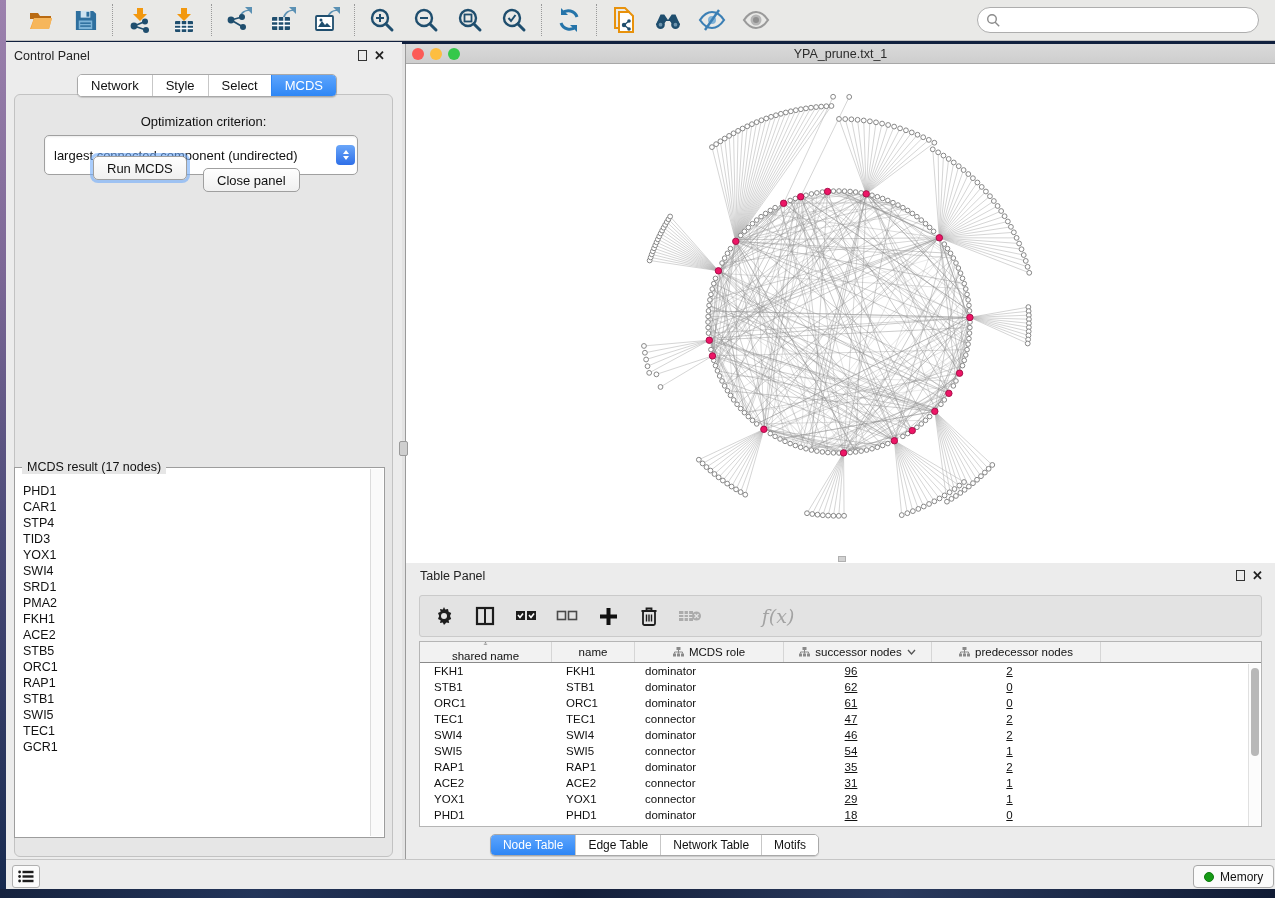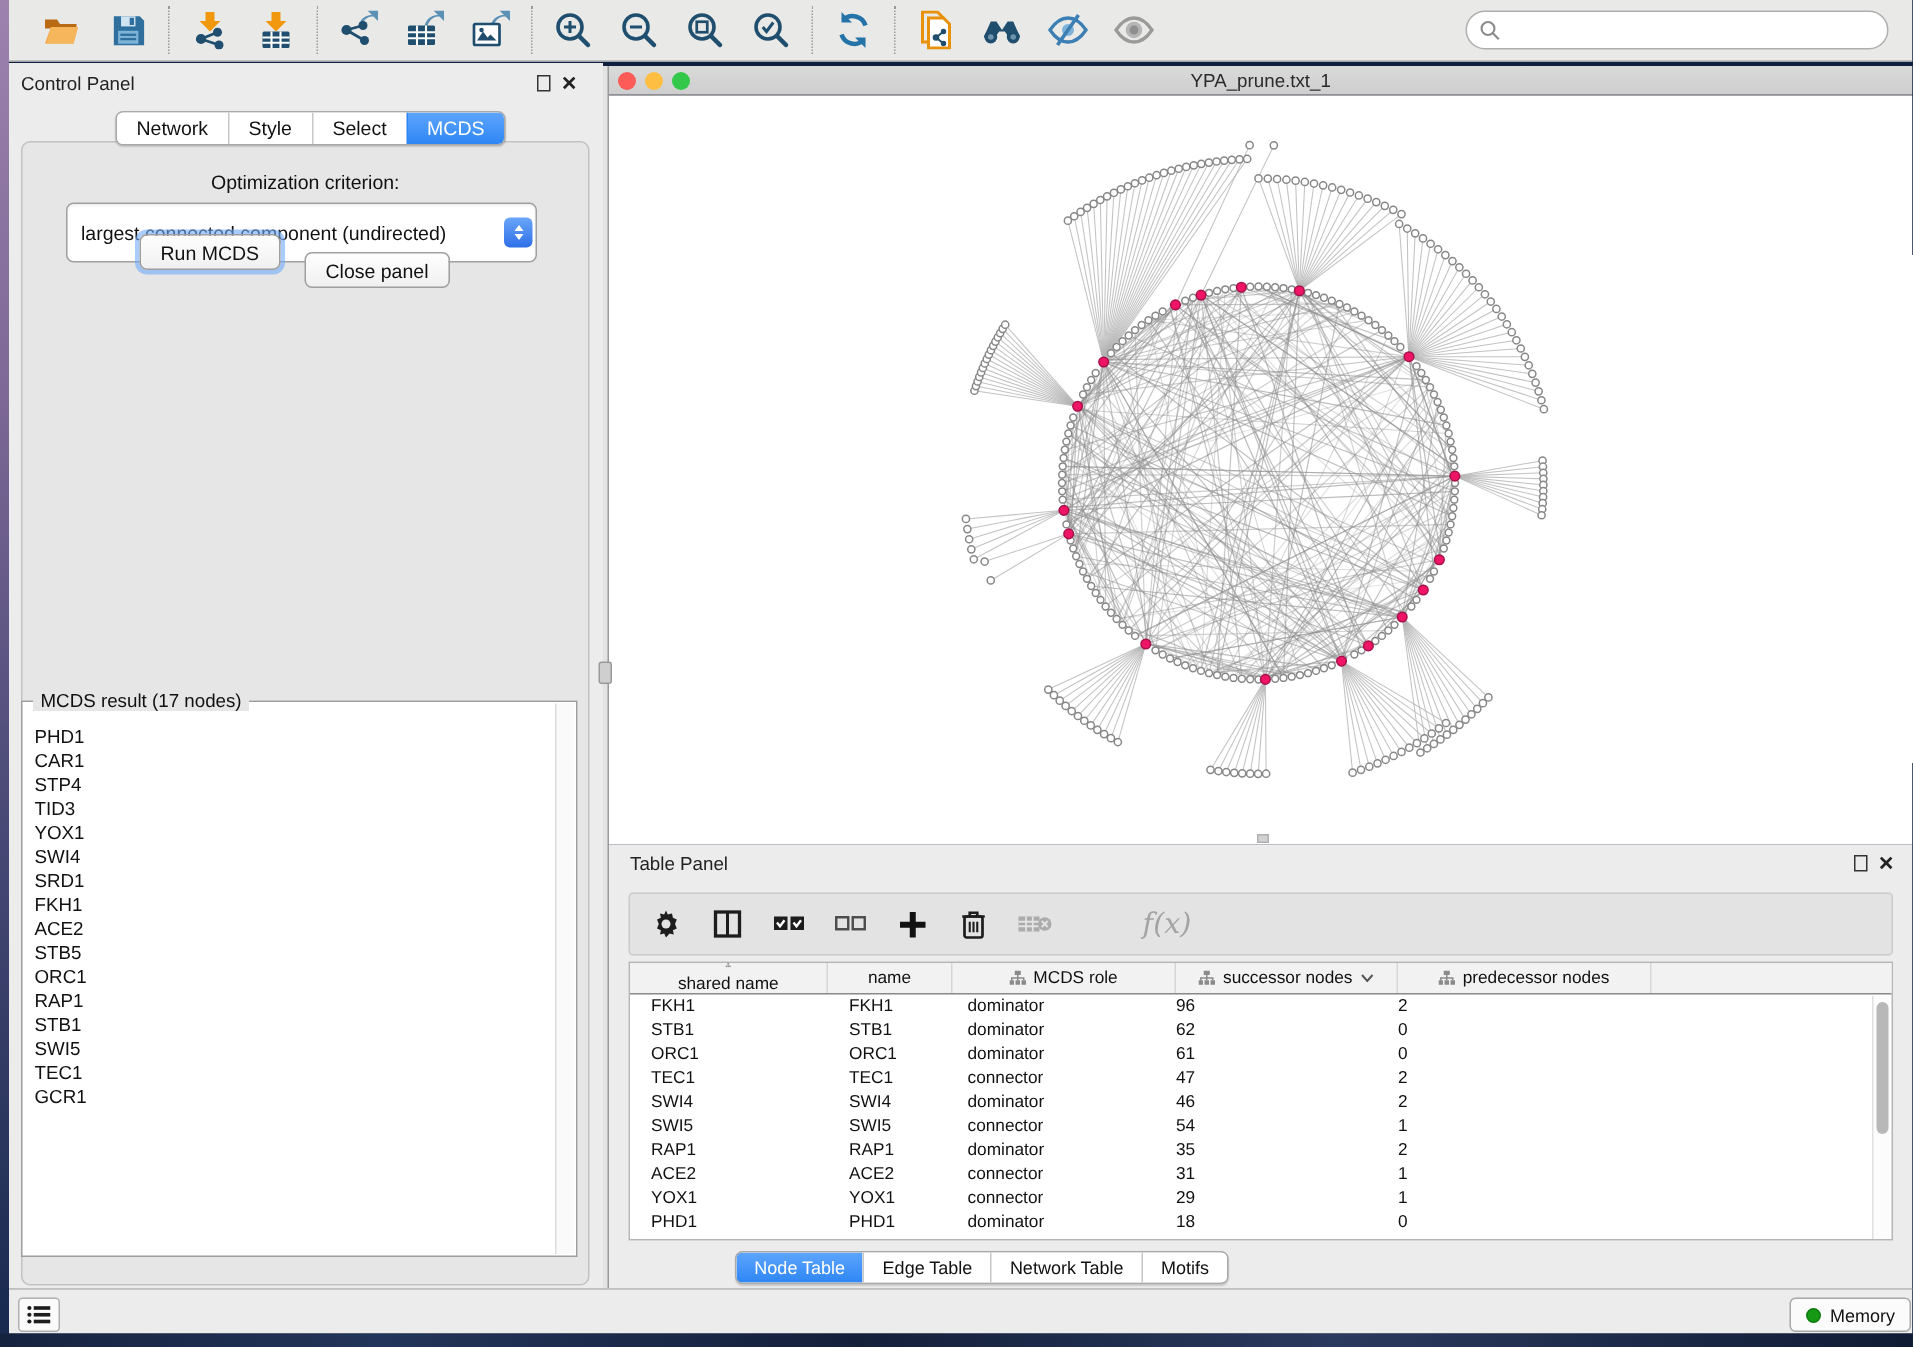--- a/index.html
+++ b/index.html
@@ -88,21 +88,21 @@
     border:1px solid #cacaca; border-radius:3px; display:flex; align-items:center; gap:17px; padding-left:12px; }
   .tp-icon { display:flex; align-items:center; justify-content:center; width:24px; height:24px; cursor:pointer; }
   #fx-icon { font-family:"DejaVu Serif",serif; font-style:italic; font-size:19px; color:#a3a3a3;margin-left:47px; }
 
   #node-table { left:419px; top:641px; width:843px; height:186px; background:#fff; border:1px solid #b5b5b5; }
   #t-header { display:flex; height:21px; background:#f2f2f2; border-bottom:1px solid #8a8a8a; }
   .th { display:flex; align-items:center; gap:5px; font-size:11.5px; color:#111;
     border-right:1px solid #d6d6d6; justify-content:center; cursor:pointer; }
   .t-row { display:flex; height:16px; cursor:pointer; }
   .td { font-size:11.5px; color:#111; line-height:16px; white-space:nowrap; overflow:hidden; }
-  .td.l { text-align:left; } .td.r { text-align:left; }
+  .td.l { text-align:left; } .td.r { text-align:center;text-decoration:underline; }
   #t-scroll { position:absolute; right:1px; top:22px; width:12px; height:162px; background:#fcfcfc; border-left:1px solid #e0e0e0; }
   #t-thumb { position:absolute; left:2px; top:4px; width:8px; height:88px; background:#b8b8b8; border-radius:4px; }
 
   #bt-tabs { left:17px; top:834px; width:1275px; display:flex; justify-content:center; }
   #bt-tabs .seg-tab { font-size:12px; padding:3px 12px; }
 
   
   #status-bar { left:6px; top:859px; width:1269px; height:30px; background:#ececec; border-top:1px solid #c6c6c6; }
   #list-btn { left:12px; top:865px; width:28px; height:23px; background:#fbfbfb; border:1px solid #b0b0b0;
     border-radius:3px; display:flex; align-items:center; justify-content:center; cursor:pointer; }
@@ -301,20 +301,21 @@
 <div id="mcds-box" class="abs"></div>
 <div id="mcds-legend" class="abs">MCDS result (17 nodes)</div>
 <div id="mcds-list" class="abs">
     <div class="mcds-item">PHD1</div>
     <div class="mcds-item">CAR1</div>
     <div class="mcds-item">STP4</div>
     <div class="mcds-item">TID3</div>
     <div class="mcds-item">YOX1</div>
     <div class="mcds-item">SWI4</div>
     <div class="mcds-item">SRD1</div>
+    <div class="mcds-item">PMA2</div>
     <div class="mcds-item">FKH1</div>
     <div class="mcds-item">ACE2</div>
     <div class="mcds-item">STB5</div>
     <div class="mcds-item">ORC1</div>
     <div class="mcds-item">RAP1</div>
     <div class="mcds-item">STB1</div>
     <div class="mcds-item">SWI5</div>
     <div class="mcds-item">TEC1</div>
     <div class="mcds-item">GCR1</div>
   </div>

